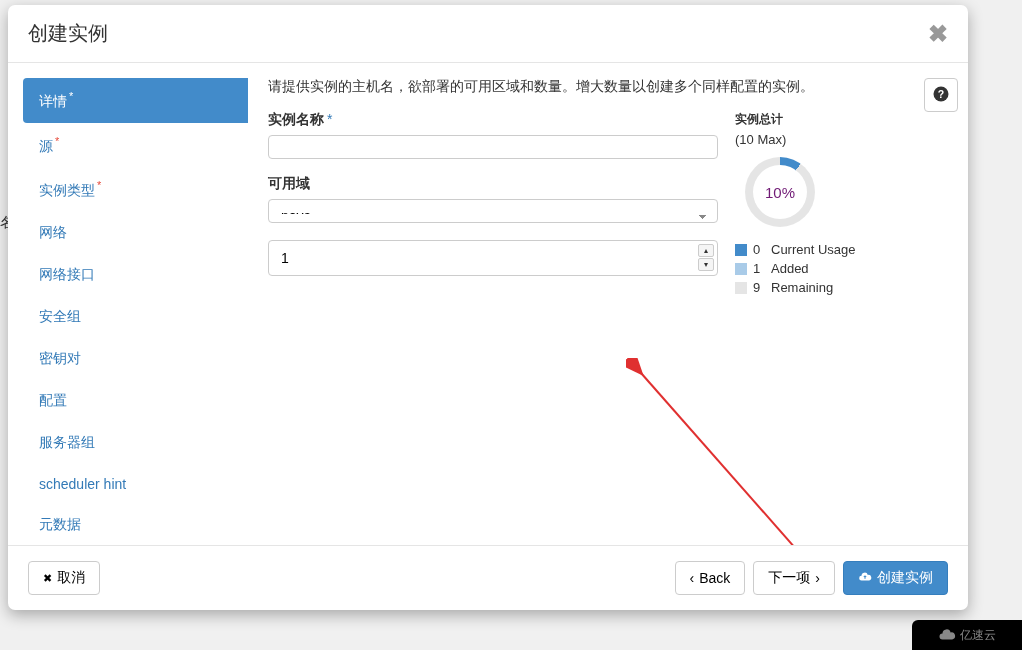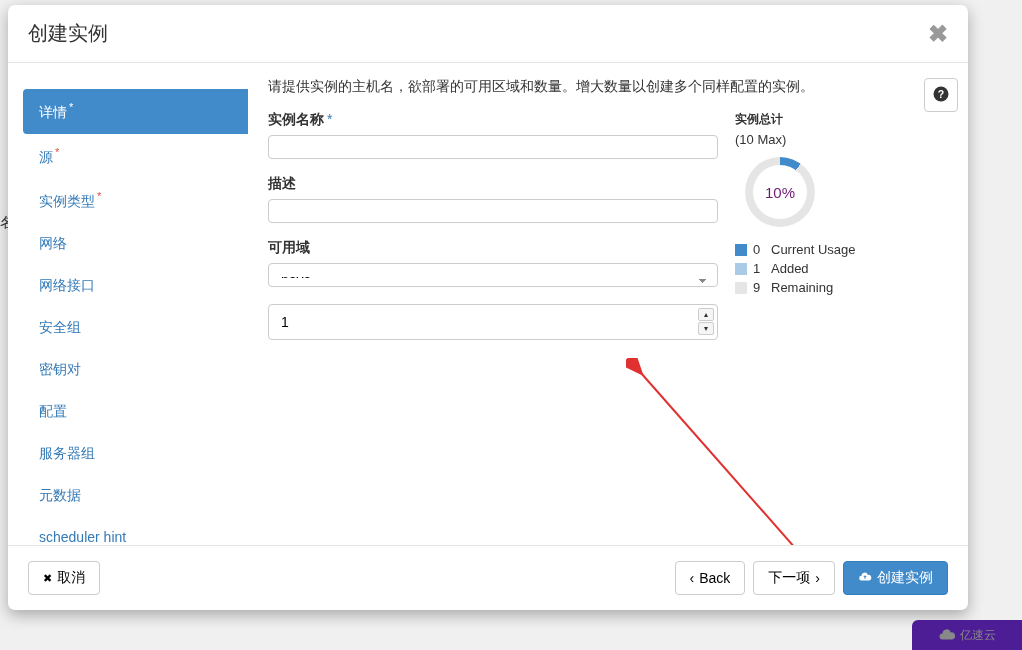--- a/index.html
+++ b/index.html
@@ -69,21 +69,20 @@
     .sidebar-item {
       padding: 12px 16px;
       color: #337ab7;
       cursor: pointer;
       font-size: 14px;
       border-radius: 4px 0 0 4px;
     }
     .sidebar-item.active {
       background: #428bca;
       color: #fff;
-      margin-top: 11px;
     }
     .sidebar-item .required {
       color: #e74c3c;
       font-size: 11px;
       vertical-align: super;
       margin-left: 2px;
     }
     .sidebar-item.active .required {
       color: #fff;
     }
@@ -276,21 +275,21 @@
       top: 295px;
       left: 378px;
       pointer-events: none;
     }
     .watermark {
       position: absolute;
       bottom: 0;
       right: 0;
       width: 110px;
       height: 30px;
-      background: #4c1d95;
+      background: #000000;
       border-top-left-radius: 6px;
       display: flex;
       align-items: center;
       justify-content: center;
       font-size: 12px;
       color: #888;
       gap: 4px;
     }
     .bg-text {
       position: absolute;
@@ -335,24 +334,24 @@
       <div class="sidebar-item">
         <span>密钥对</span>
       </div>
       <div class="sidebar-item">
         <span>配置</span>
       </div>
       <div class="sidebar-item">
         <span>服务器组</span>
       </div>
       <div class="sidebar-item">
+        <span>scheduler hint</span>
+      </div>
+      <div class="sidebar-item">
         <span>元数据</span>
-      </div>
-      <div class="sidebar-item">
-        <span>scheduler hint</span>
       </div>
     </div>
 
     <div class="content">
       <div class="help-btn">
         <span class="help-icon">
           <svg viewBox="0 0 24 24">
               <circle cx="12" cy="12" r="10" fill="#333"></circle>
               <text x="12" y="17" text-anchor="middle" font-size="14" fill="#fff" font-weight="bold">?</text>
             </svg>
@@ -363,24 +362,20 @@
 
       <div class="form-row">
         <div class="form-left">
           <div class="form-group">
             <label class="form-label">
               <span>实例名称</span><span class="required">*</span>
             </label>
             <input type="text" class="form-control" value="" style="">
           </div>
 
-          <div class="form-group">
-            <label class="form-label">描述</label>
-            <input type="text" class="form-control" value="" style="">
-          </div>
 
           <div class="form-group">
             <label class="form-label">可用域</label>
             <select class="form-control">
               <option>nova</option>
             </select>
           </div>
 
           <div class="form-group">
             <div class="number-input-wrapper">

